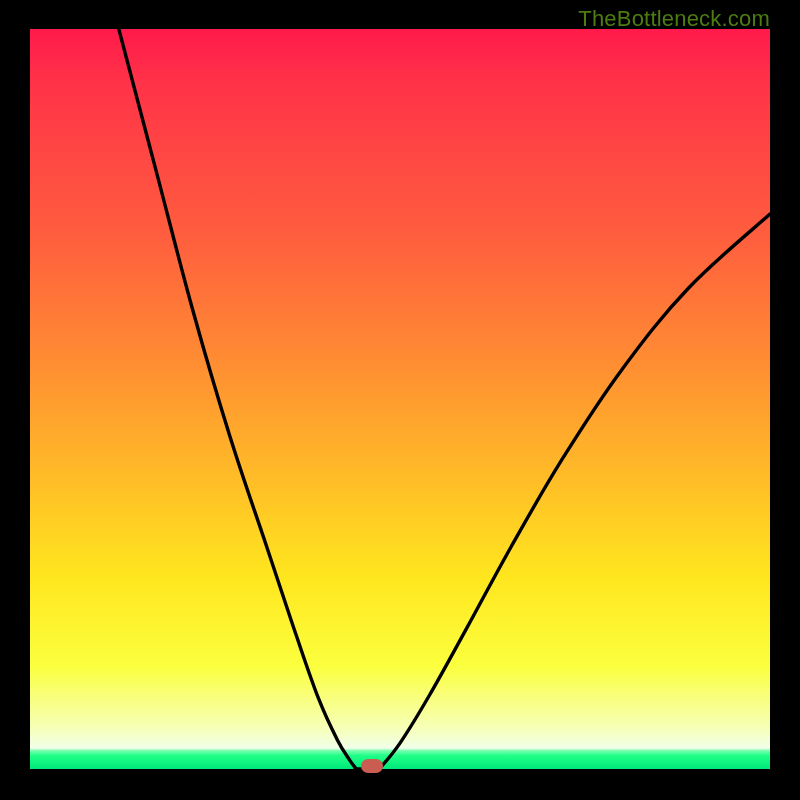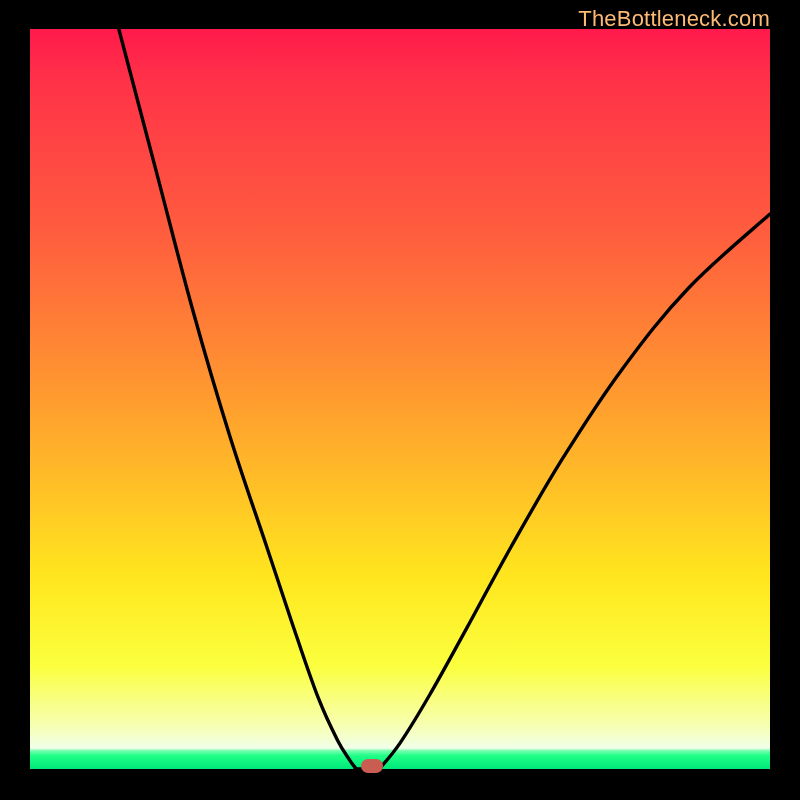--- a/index.html
+++ b/index.html
@@ -39,21 +39,21 @@
       #f1ffe9 97.2%,
       #7dffb3 97.5%,
       #1fff86 98.2%,
       #00e87a 100%
     );
   }
   .watermark {
     position: absolute;
     top: 6px;
     right: 30px;
-    color: #fdba74;
+    color: #4d7c0f;
     font-size: 22px;
     font-weight: 400;
     letter-spacing: 0.2px;
     user-select: none;
   }
   svg.curve {
     position: absolute;
     top: 0;
     left: 0;
     width: 740px;

